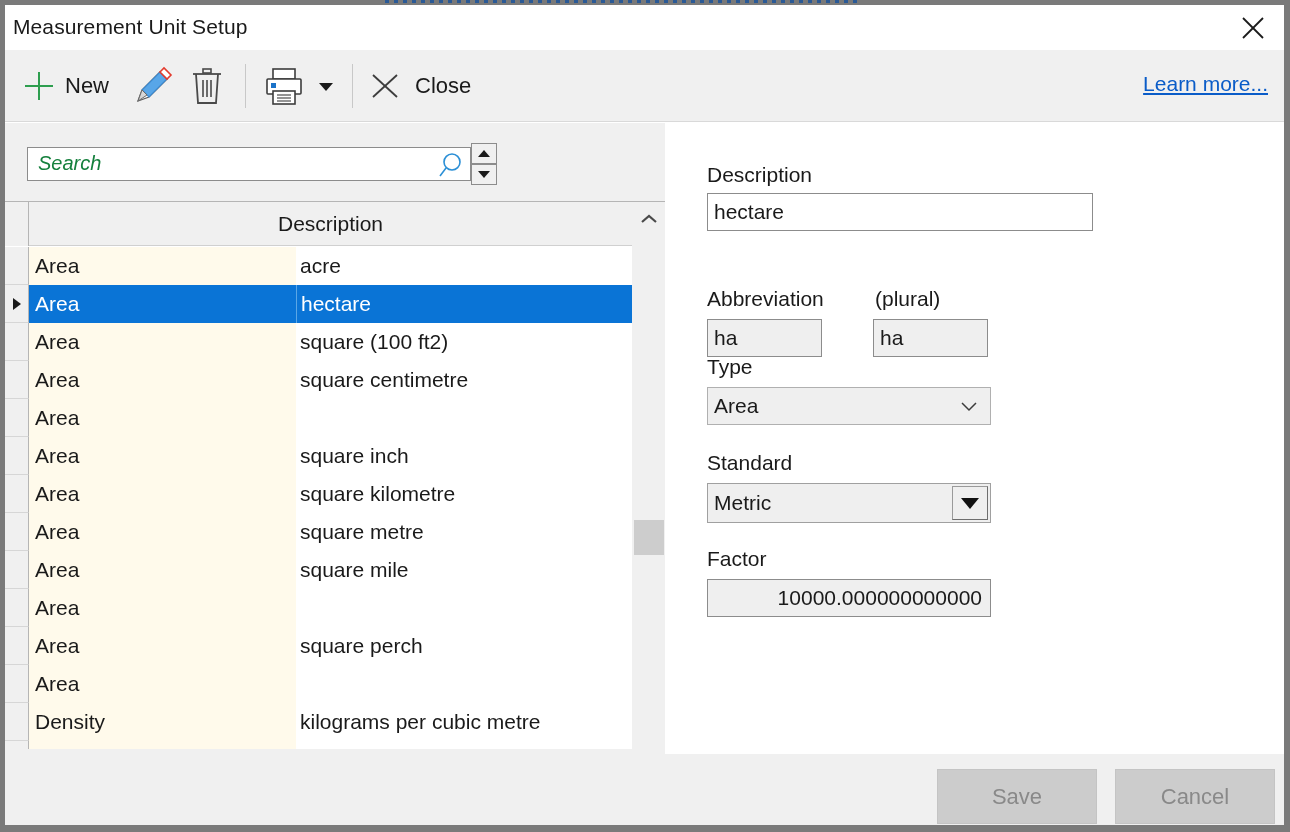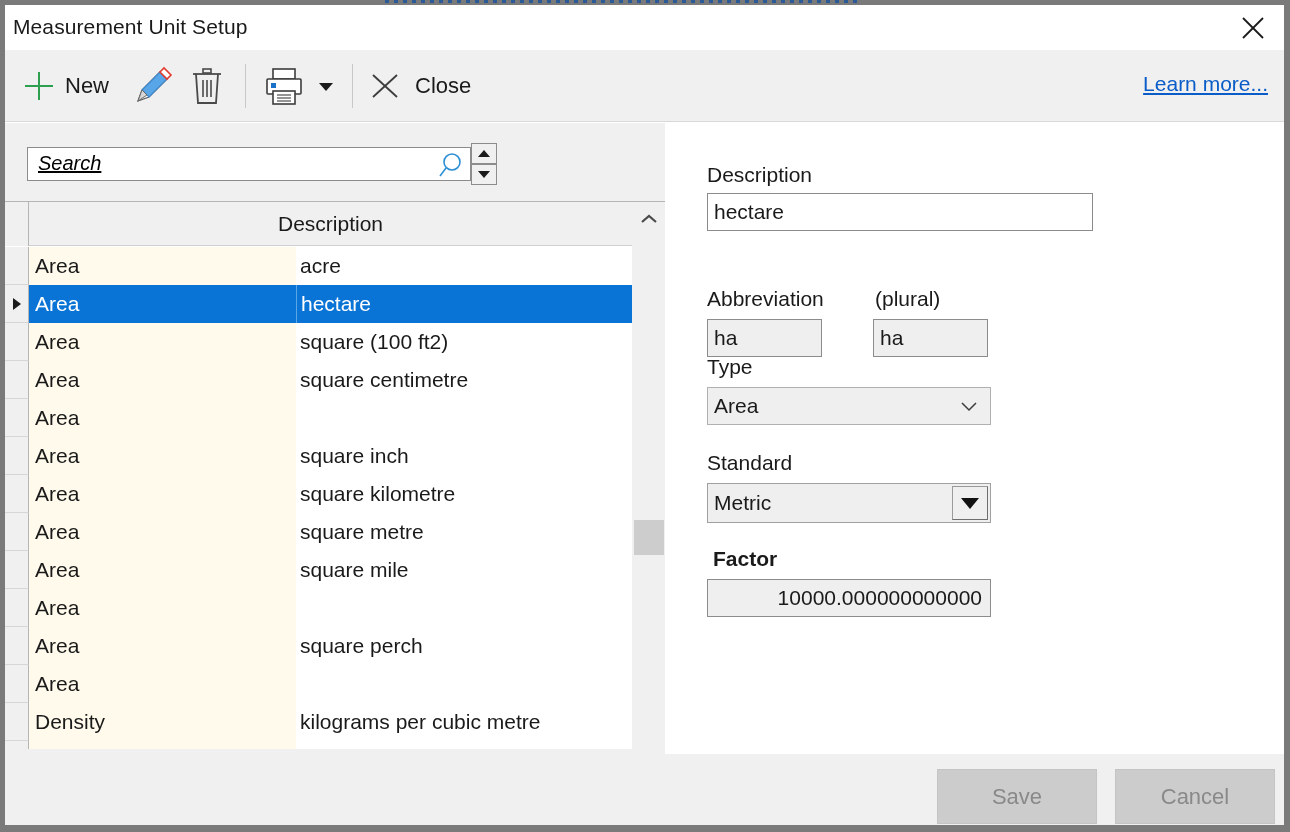--- a/index.html
+++ b/index.html
@@ -101,23 +101,22 @@
     background: #f0f0f0;
   }
   #search-box {
     position: absolute; left: 22px; top: 24px;
     width: 444px; height: 34px;
     background: #ffffff;
     border: 1px solid #8c8c8c;
   }
   #search-input-text {
     position: absolute; left: 10px; top: 4px;
-    font-size: 20px; font-style: italic; color: #000000;
+    font-size: 20px; font-style: italic; color: #15803d;
     white-space: nowrap;
-    text-decoration: underline;
   }
   #search-icon {
     position: absolute; right: 5px; top: 3px;
     width: 28px; height: 28px;
   }
   #spinner {
     position: absolute; left: 466px; top: 20px;
     width: 26px; height: 44px;
   }
   .spin-btn {
@@ -576,21 +575,21 @@
       </div>
 
       <div class="field-label" style="left:42px; top:328px;">Standard</div>
       <div id="standard-select">
         <span>Metric</span>
         <div id="standard-dropbtn">
           <span style="width:0;height:0;border-left:9px solid transparent;border-right:9px solid transparent;border-top:11px solid #111;"></span>
         </div>
       </div>
 
-      <div class="field-label" style="left:48px; top:424px;font-weight:bold;">Factor</div>
+      <div class="field-label" style="left:42px; top:424px;">Factor</div>
       <div class="txt-input readonly numeric" style="left:42px; top:456px; width:284px; height:38px;">10000.000000000000</div>
 
       <div id="checkbox-row">
         <div id="checkbox-box">
           <svg width="19" height="15" viewBox="0 0 19 15">
             <path d="M2 7 L7 12 L17 1" fill="none" stroke="#3c3c3c" stroke-width="1.7"></path>
           </svg>
         </div>
         <span id="checkbox-label">Make available in Production Products</span>
       </div>

